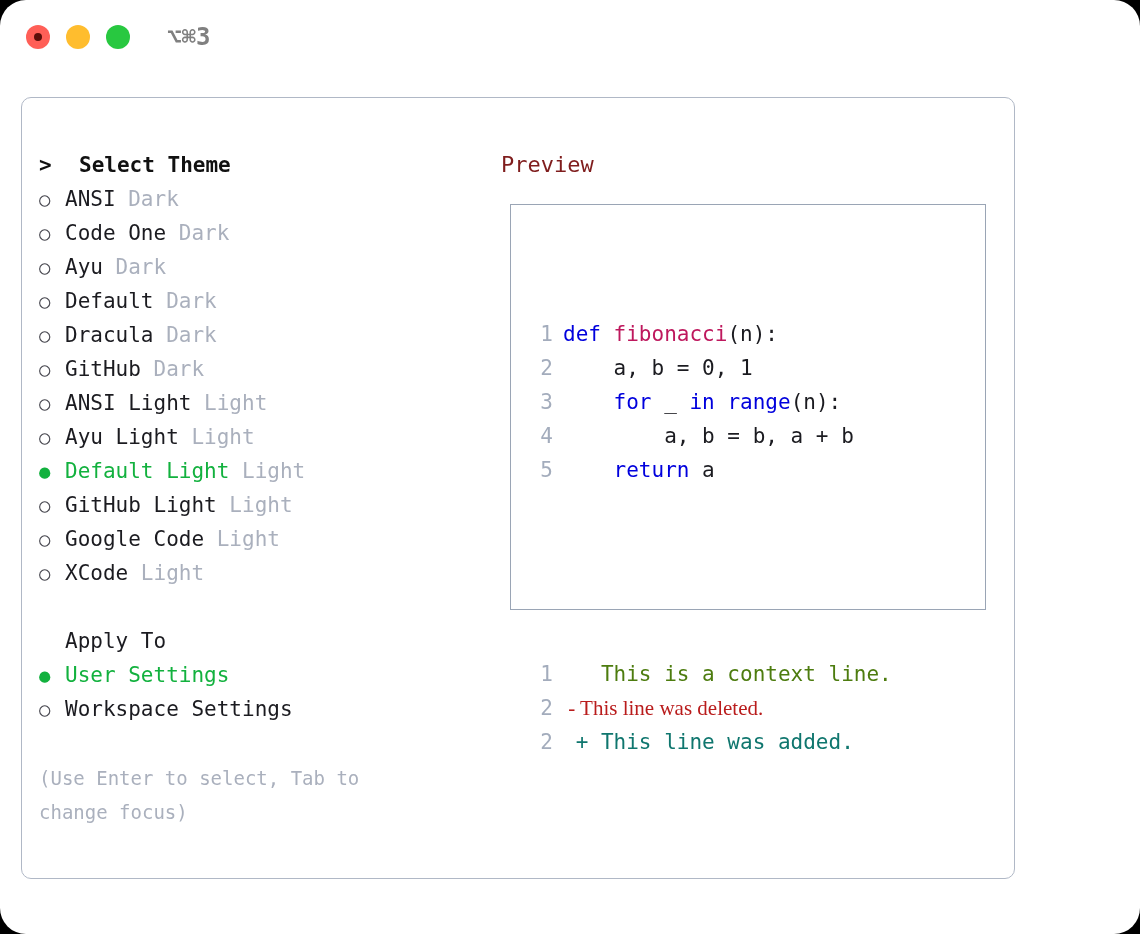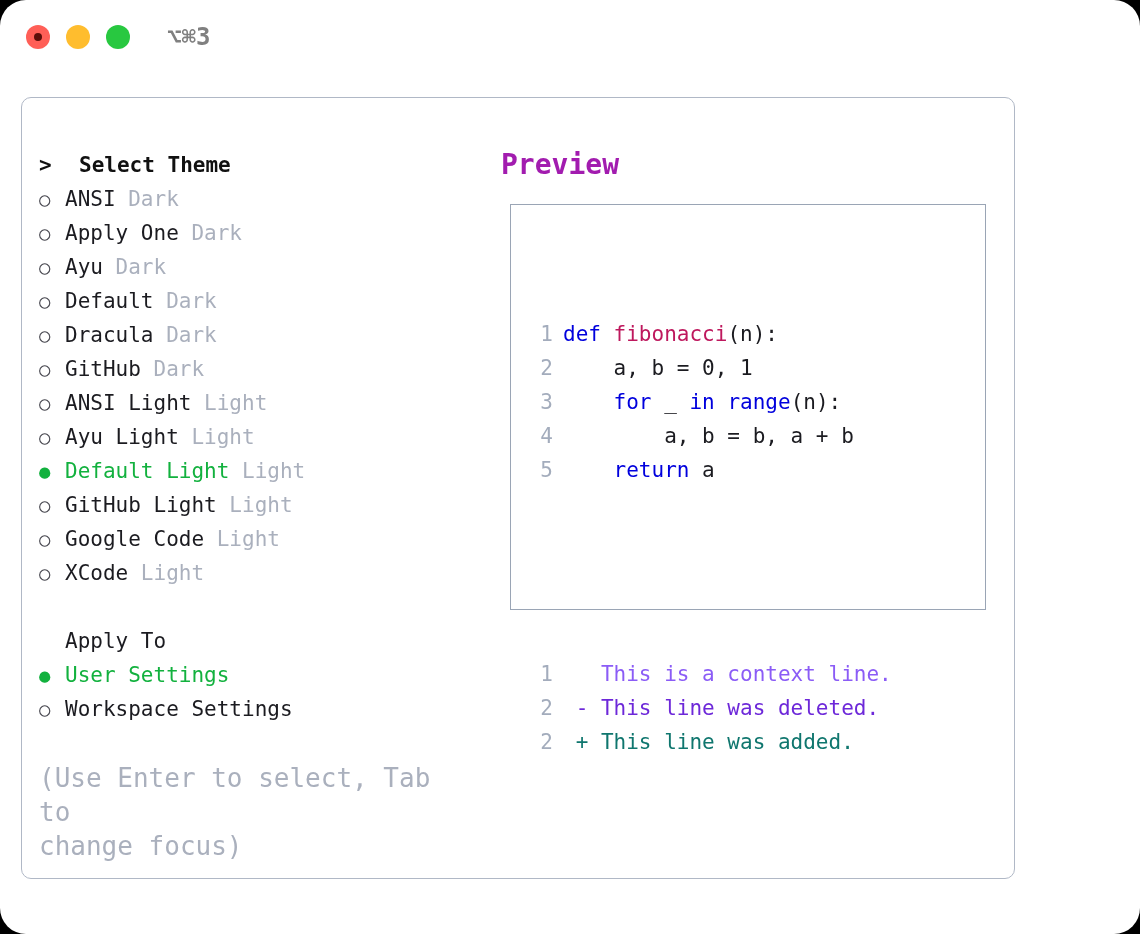--- a/index.html
+++ b/index.html
@@ -109,37 +109,37 @@
   .label.green  { color: #12b13e; }
   .suffix       { color: #aab0bd; }
   .row.group-head { margin-top: 0; }
   .spacer-row { height: 34px; }
 
   .hint {
     position: absolute;
     left: 17px;
     top: 663px;
     width: 410px;
-    font-size: 26px;
+    font-size: 19px;
     line-height: 34px;
     color: #aab0bd;
   }
 
   
   .right-col {
     position: absolute;
     left: 479px;
     top: 50px;
     width: 500px;
   }
   .preview-title {
-    font-size: 28px;
-    line-height: 34px;
-    font-weight: bold;
-    color: #a21caf;
+    font-size: 22px;
+    line-height: 34px;
+    font-weight: normal;
+    color: #7f1d1d;
     margin-bottom: 0;
   }
   .preview-box {
     position: absolute;
     left: 488px;
     top: 106px;
     width: 476px;
     height: 406px;
     border: 1px solid #9aa5b5;
     box-sizing: border-box;
@@ -164,22 +164,22 @@
     width: 30px;
     flex: 0 0 30px;
     text-align: right;
     color: #a3acbc;
     padding-right: 10px;
     box-sizing: content-box;
   }
   .ctext { color: #1b1b20; }
   .kw  { color: #0000dd; }
   .fn  { color: #be185d; }
-  .ctx { color: #8b5cf6; margin-top: 36px; }
-  .del { color: #6d28d9; }
+  .ctx { color: #4d7c0f; margin-top: 36px; }
+  .del { color: #b91c1c; font-family: Liberation Serif, serif; }
   .add { color: #0f766e; }
   .blankline { height: 34px; }
 </style>
 </head>
 <body>
 
 <div class="window">
 
   <div class="titlebar">
     <div class="dots">
@@ -194,21 +194,21 @@
 
     <div class="left-col">
 
       <div class="row group-head">
         <span class="marker head">&gt;</span>
         <span class="label bold">Select Theme</span>
       </div>
 
       <div id="theme-items">
           <div class="row"><span class="marker">○</span><span class="label">ANSI</span><span class="suffix"> Dark</span></div>
-          <div class="row"><span class="marker">○</span><span class="label">Apply One</span><span class="suffix"> Dark</span></div>
+          <div class="row"><span class="marker">○</span><span class="label">Code One</span><span class="suffix"> Dark</span></div>
           <div class="row"><span class="marker">○</span><span class="label">Ayu</span><span class="suffix"> Dark</span></div>
           <div class="row"><span class="marker">○</span><span class="label">Default</span><span class="suffix"> Dark</span></div>
           <div class="row"><span class="marker">○</span><span class="label">Dracula</span><span class="suffix"> Dark</span></div>
           <div class="row"><span class="marker">○</span><span class="label">GitHub</span><span class="suffix"> Dark</span></div>
           <div class="row"><span class="marker">○</span><span class="label">ANSI Light</span><span class="suffix"> Light</span></div>
           <div class="row"><span class="marker">○</span><span class="label">Ayu Light</span><span class="suffix"> Light</span></div>
           <div class="row"><span class="marker sel">●</span><span class="label green">Default Light</span><span class="suffix"> Light</span></div>
           <div class="row"><span class="marker">○</span><span class="label">GitHub Light</span><span class="suffix"> Light</span></div>
           <div class="row"><span class="marker">○</span><span class="label">Google Code</span><span class="suffix"> Light</span></div>
           <div class="row"><span class="marker">○</span><span class="label">XCode</span><span class="suffix"> Light</span></div>

